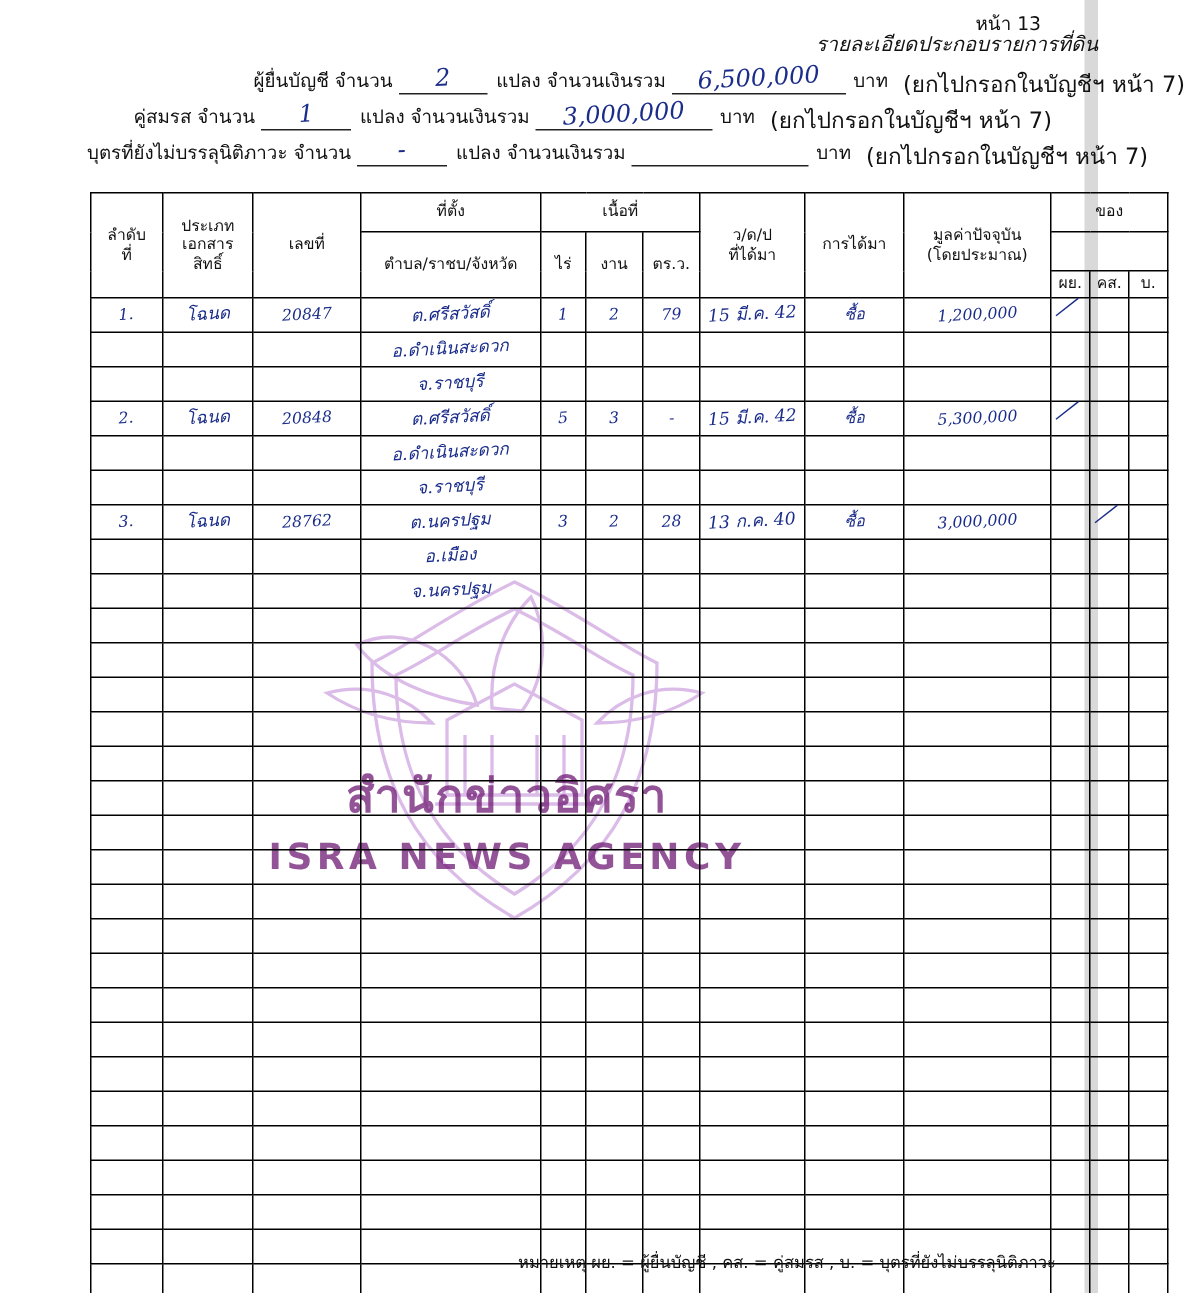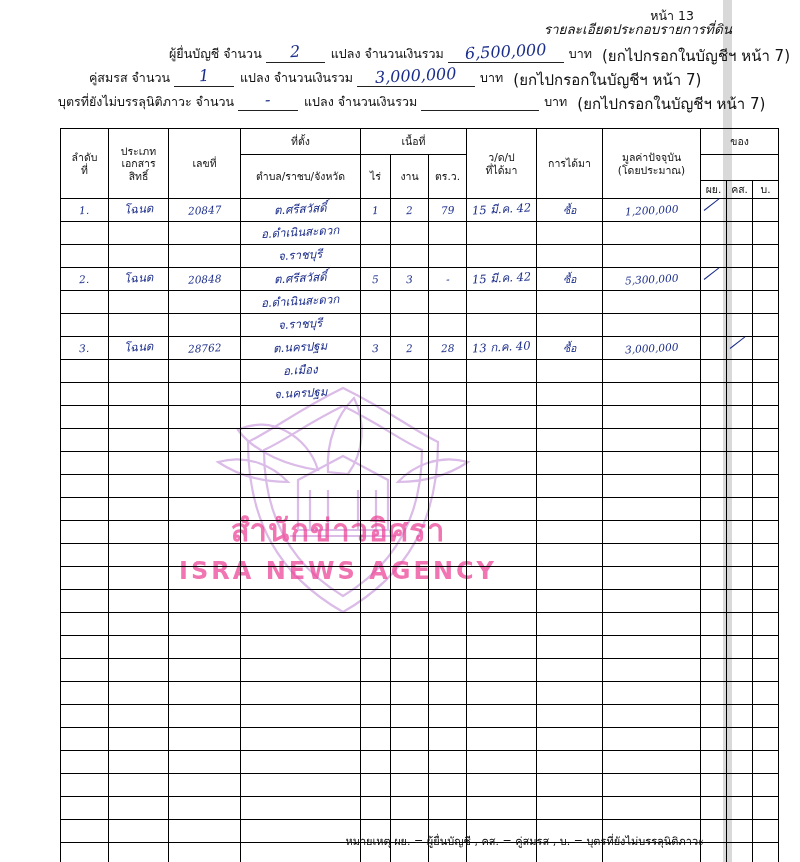--- a/index.html
+++ b/index.html
@@ -148,21 +148,21 @@
     height: 260px;
     opacity: .45;
     pointer-events: none;
   }
   .wm-text {
     position: absolute;
     left: 168px;
     top: 505px;
     width: 340px;
     text-align: center;
-    color: #ec4899;
+    color: #701a75;
     opacity: .75;
     pointer-events: none;
     font-family: "DejaVu Sans", "Liberation Sans", sans-serif;
   }
   .wm-th { font-size: 31px; font-weight: bold; letter-spacing: 1px; }
   .wm-en { font-size: 24px; font-weight: bold; letter-spacing: 3px; margin-top: 2px; }
   .footnote {
     position: absolute;
     right: 28px;
     bottom: 12px;

